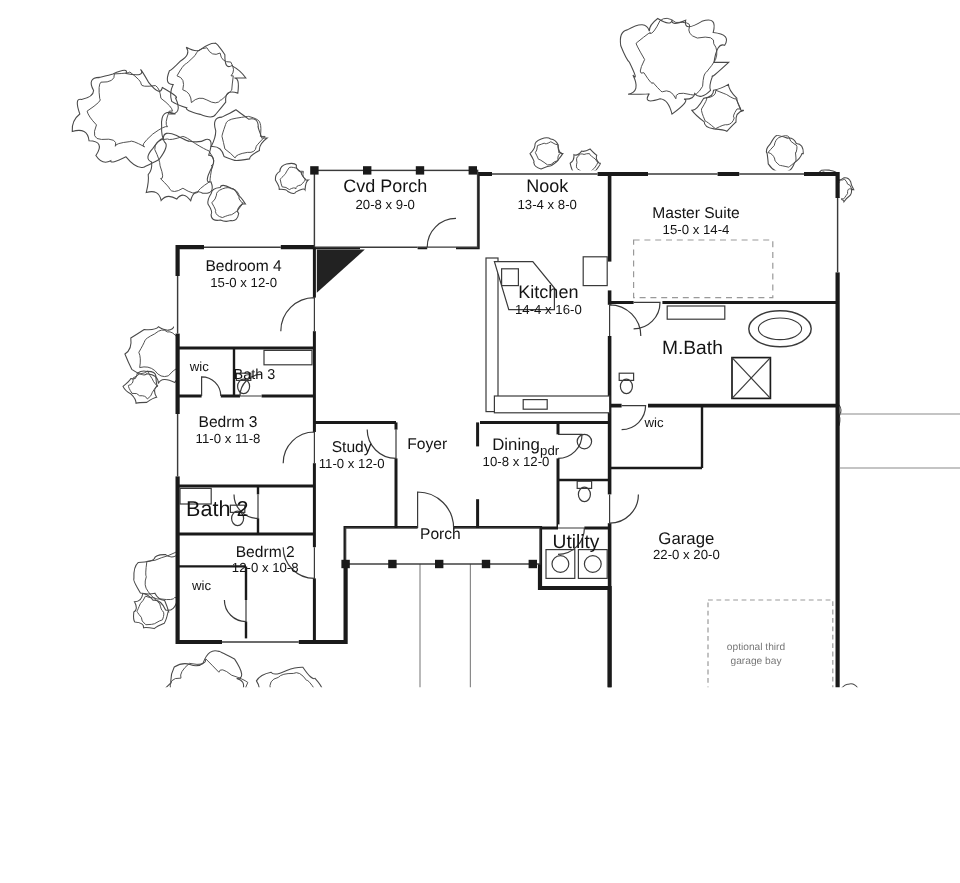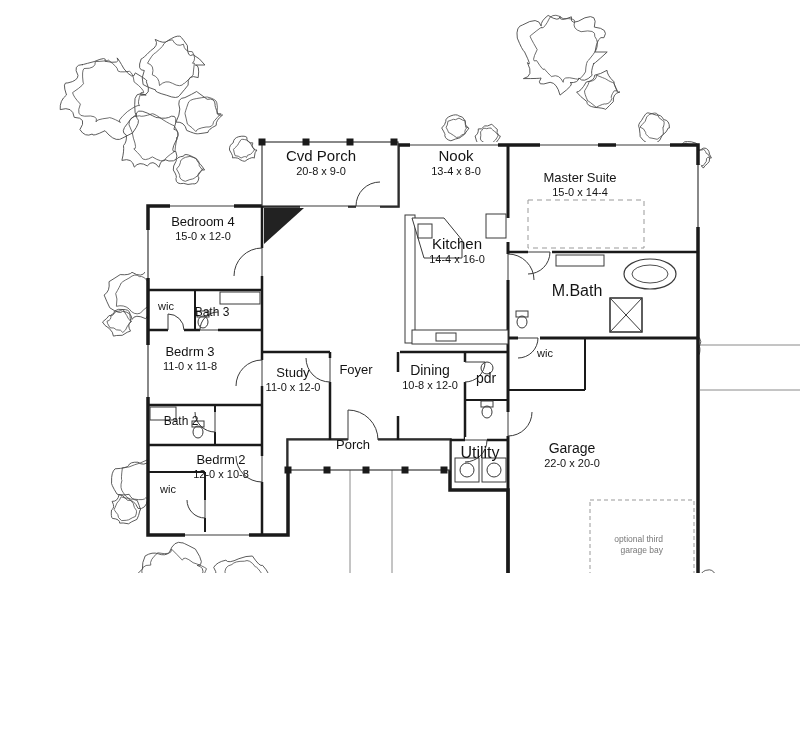--- a/index.html
+++ b/index.html
@@ -3,21 +3,21 @@
 <meta charset="utf-8">
 <style>
   html,body{margin:0;padding:0;background:#fff;}
   .stage{position:relative;width:800px;height:573px;background:#fff;overflow:hidden;
          font-family:"Liberation Sans",sans-serif;}
   svg{position:absolute;left:0;top:0;}
   .lbl{position:absolute;transform:translateX(-50%);text-align:center;color:#141414;
        line-height:1.2;white-space:nowrap;}
   .lbl .dims{font-size:11px;}
   .small-note{position:absolute;font-size:8.5px;color:#777;width:66px;line-height:1.3;
-       white-space:normal;text-align:right;}
+       white-space:normal;text-align:center;}
   .plan-title{position:absolute;font-size:22px;color:#000;letter-spacing:.4px;}
 </style>
 </head>
 <body>
 
 <div class="stage">
 
   <svg id="plan-svg" width="800" height="736" viewBox="0 0 800 736">
     <g id="layer-trees">
         <path d="M146.2,95.0 Q133.7,89.8 134.7,104.7 Q134.3,113.5 137.1,118.3 Q141.4,121.1 132.6,132.9 Q119.5,139.7 119.4,139.4 Q113.2,140.7 105.0,130.7 Q91.9,137.2 92.3,134.0 Q85.1,137.7 79.9,129.6 Q87.9,117.7 74.2,117.3 Q72.9,105.8 60.2,109.6 Q59.5,100.4 66.5,95.0 Q61.7,81.3 67.9,82.9 Q77.9,80.8 78.0,75.4 Q72.2,64.8 82.9,64.5 Q78.6,65.7 94.1,61.6 Q107.6,55.7 105.0,61.3 Q121.8,64.4 117.1,57.9 Q118.4,59.0 124.0,68.9 Q133.6,80.9 135.3,72.9 Q150.2,81.5 146.3,81.6 Q152.8,95.6 140.8,95.0 Z" fill="none" stroke="#4a4a4a" stroke-width="0.9"></path>
@@ -249,37 +249,37 @@
     <div>Study</div>
     <div class="dims">11-0 x 12-0</div>
   </div>
   <div class="lbl" style="left:356px;top:362px;font-size:13px">
     <div>Foyer</div>
   </div>
   <div class="lbl" style="left:430px;top:362px;font-size:14px">
     <div>Dining</div>
     <div class="dims">10-8 x 12-0</div>
   </div>
-  <div class="lbl" style="left:486px;top:370px;font-size:14px">
+  <div class="lbl" style="left:458px;top:370px;font-size:11px">
     <div>pdr</div>
   </div>
   <div class="lbl" style="left:545px;top:347px;font-size:11px">
     <div>wic</div>
   </div>
-  <div class="lbl" style="left:181px;top:414px;font-size:12px">
+  <div class="lbl" style="left:181px;top:414px;font-size:18px">
     <div>Bath 2</div>
   </div>
   <div class="lbl" style="left:221px;top:452px;font-size:13px">
     <div>Bedrm 2</div>
     <div class="dims">12-0 x 10-8</div>
   </div>
   <div class="lbl" style="left:168px;top:483px;font-size:11px">
     <div>wic</div>
   </div>
-  <div class="lbl" style="left:353px;top:437px;font-size:13px">
+  <div class="lbl" style="left:367px;top:437px;font-size:13px">
     <div>Porch</div>
   </div>
   <div class="lbl" style="left:480px;top:443px;font-size:16px">
     <div>Utility</div>
   </div>
   <div class="lbl" style="left:572px;top:440px;font-size:14px">
     <div>Garage</div>
     <div class="dims">22-0 x 20-0</div>
   </div>
   <div class="small-note" style="left:597px;top:534px">optional third garage bay</div>

